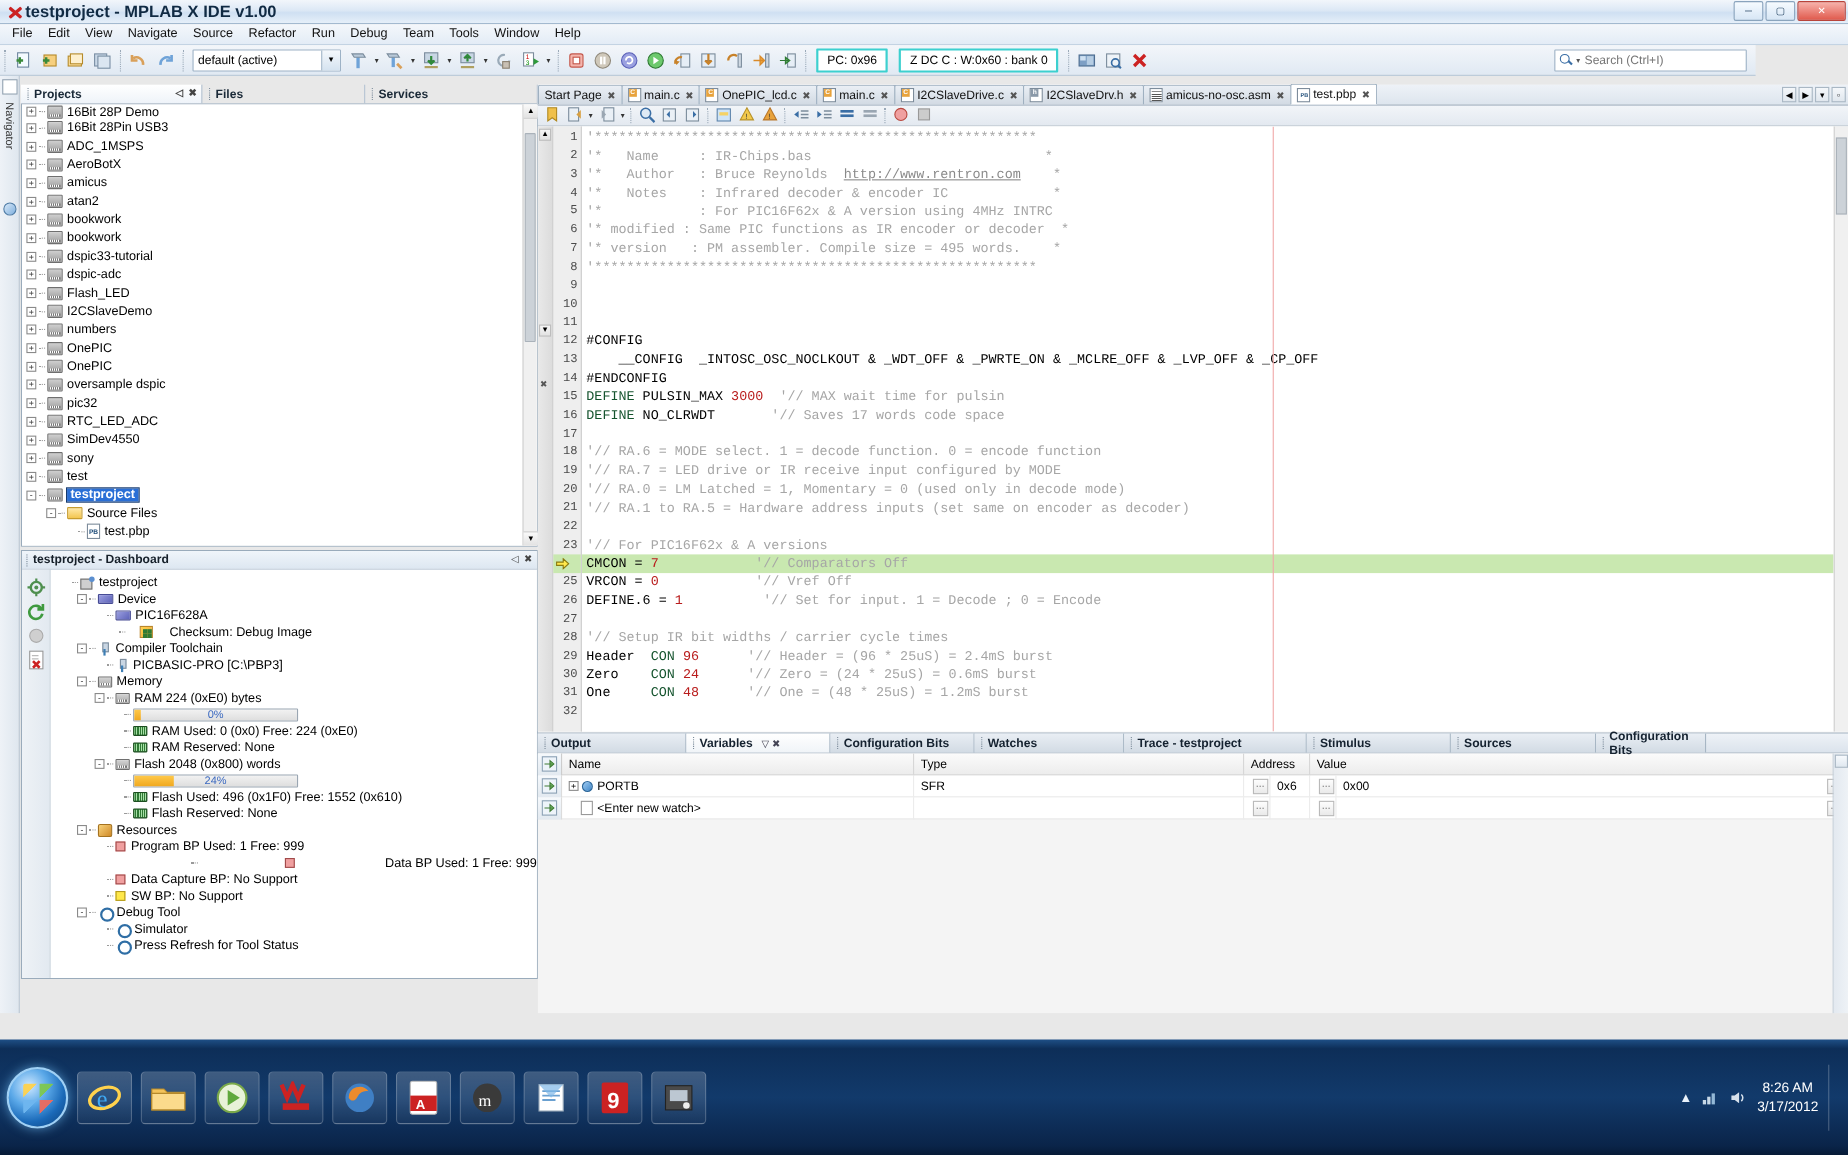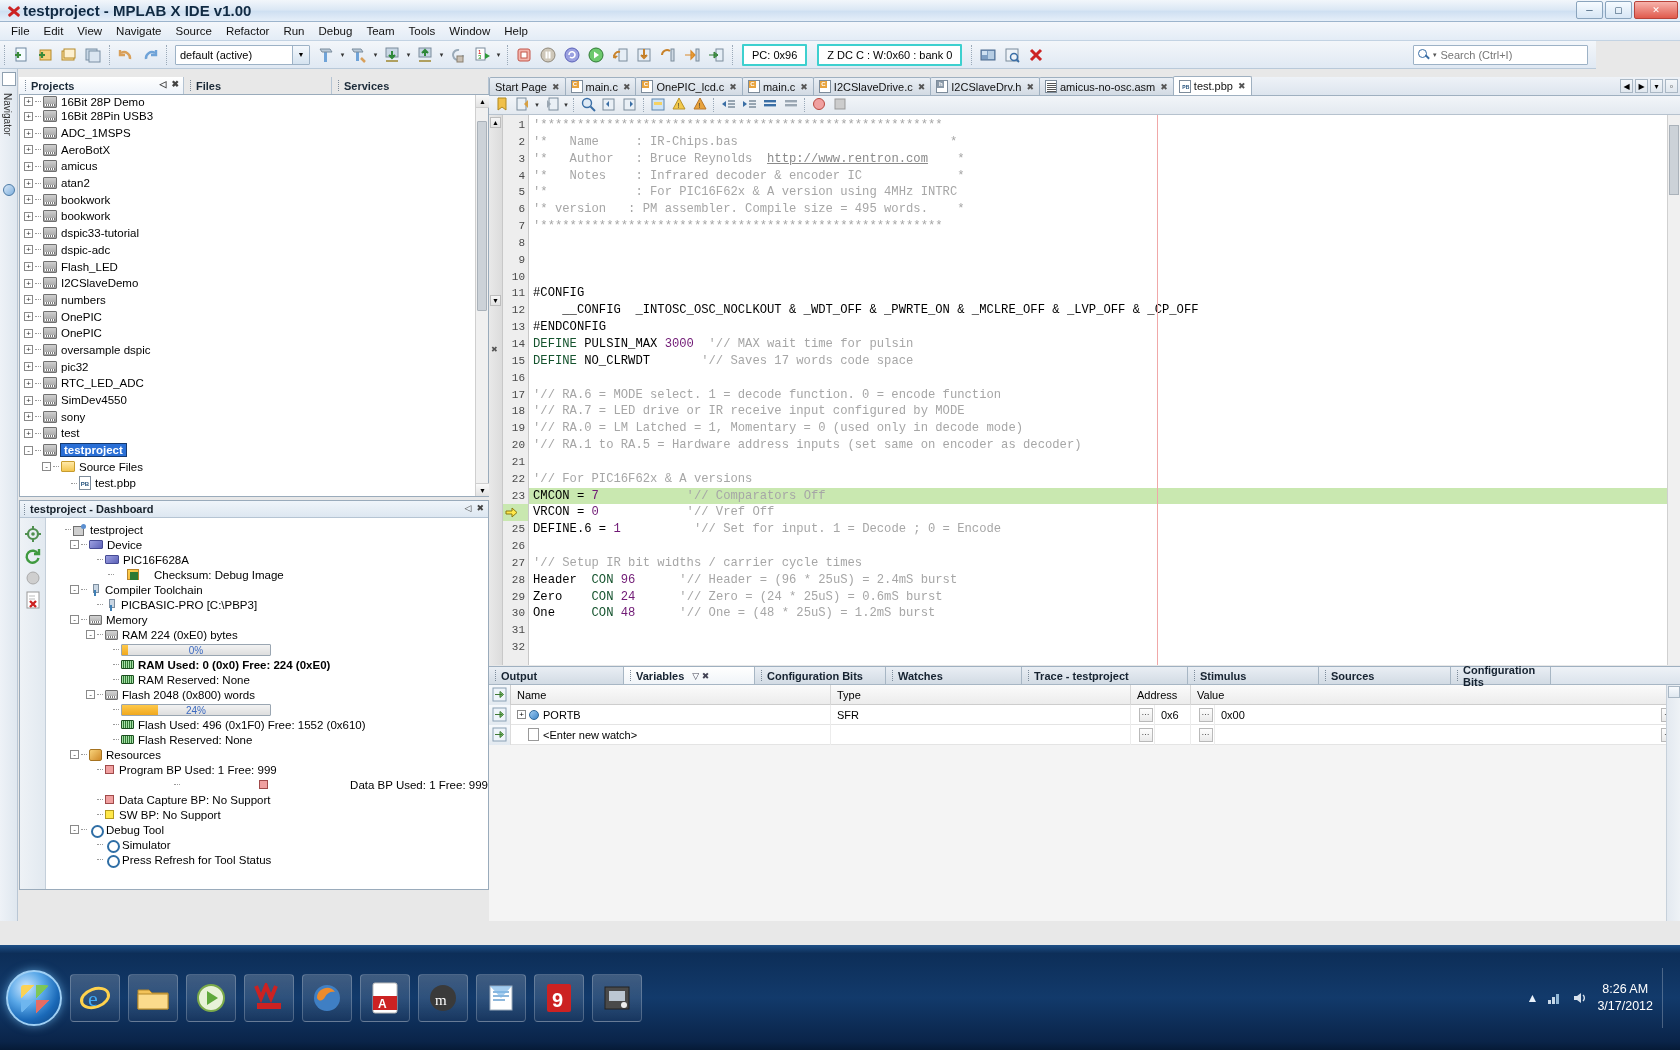--- a/index.html
+++ b/index.html
@@ -218,21 +218,21 @@
     position:absolute;left:2px;top:3px;width:13px;height:11px;
   }
   .code{
     flex:1;position:relative;overflow:hidden;background:#fff;
     font-family:"Liberation Mono",monospace;font-size:12.2px;padding-top:2px;
   }
   .cline{height:16.85px;line-height:16.85px;white-space:pre;padding-left:4px;}
   .cline.hl{background:#c9e8b0;}
   .cm{color:#a6a6a6;}
   .kw{color:#14532d;}
-  .num{color:#701a75;}
+  .num{color:#b91c1c;}
   .plain{color:#000;}
   .lnk{color:#8a8a8a;text-decoration:underline;}
   .margin-line{position:absolute;left:628px;top:0;bottom:0;width:1px;background:#f0a8a8;}
 
   
   .bottom-panel{
     position:absolute;left:489px;top:666px;width:1191px;height:255px;background:#f4f4f4;border-top:1px solid #9fb0c0;
   }
   .btabs{display:flex;height:18px;background:linear-gradient(to bottom,#eef2f7,#dbe3ec);border-bottom:1px solid #a7b6c4;}
   .btab{
@@ -787,21 +787,21 @@
             <span>RAM 224 (0xE0) bytes</span>
           </div>
           <div class="drow" style="padding-left: 52px;">
             <span style="width: 11px; flex: 0 0 auto;"></span>
             <span class="dots"></span>
             <span class="prog-wrap">
               <span class="prog-fill" style="width: 4%;"></span>
               <span class="prog-label">0%</span>
             </span>
           </div>
-          <div class="drow" style="padding-left: 52px; font-weight: bold;">
+          <div class="drow" style="padding-left: 52px;">
             <span style="width: 11px; flex: 0 0 auto;"></span>
             <span class="dots"></span>
             <span class="ram-ico"></span>
             <span>RAM Used: 0 (0x0) Free: 224 (0xE0)</span>
           </div>
           <div class="drow" style="padding-left: 52px;">
             <span style="width: 11px; flex: 0 0 auto;"></span>
             <span class="dots"></span>
             <span class="ram-ico"></span>
             <span>RAM Reserved: None</span>
@@ -1073,20 +1073,21 @@
           <div class="gline">31</div>
           <div class="gline">32</div>
         </div>
       <div class="code" id="codebody">
         <div class="margin-line"></div>
       <div class="cline"><span class="cm">'*******************************************************</span></div>
           <div class="cline"><span class="cm">'*   Name     : IR-Chips.bas                             *</span></div>
           <div class="cline"><span class="cm">'*   Author   : Bruce Reynolds  </span><span class="lnk">http://www.rentron.com</span><span class="cm">    *</span></div>
           <div class="cline"><span class="cm">'*   Notes    : Infrared decoder &amp; encoder IC             *</span></div>
           <div class="cline"><span class="cm">'*            : For PIC16F62x &amp; A version using 4MHz INTRC</span></div>
+          <div class="cline"><span class="cm">'* modified : Same PIC functions as IR encoder or decoder  *</span></div>
           <div class="cline"><span class="cm">'* version   : PM assembler. Compile size = 495 words.    *</span></div>
           <div class="cline"><span class="cm">'*******************************************************</span></div>
           <div class="cline">&nbsp;</div>
           <div class="cline">&nbsp;</div>
           <div class="cline">&nbsp;</div>
           <div class="cline"><span class="plain">#CONFIG</span></div>
           <div class="cline"><span class="plain">    __CONFIG  _INTOSC_OSC_NOCLKOUT &amp; _WDT_OFF &amp; _PWRTE_ON &amp; _MCLRE_OFF &amp; _LVP_OFF &amp; _CP_OFF</span></div>
           <div class="cline"><span class="plain">#ENDCONFIG</span></div>
           <div class="cline"><span class="kw">DEFINE</span><span class="plain"> PULSIN_MAX </span><span class="num">3000</span><span class="cm">  '// MAX wait time for pulsin</span></div>
           <div class="cline"><span class="kw">DEFINE</span><span class="plain"> NO_CLRWDT</span><span class="cm">       '// Saves 17 words code space</span></div>

